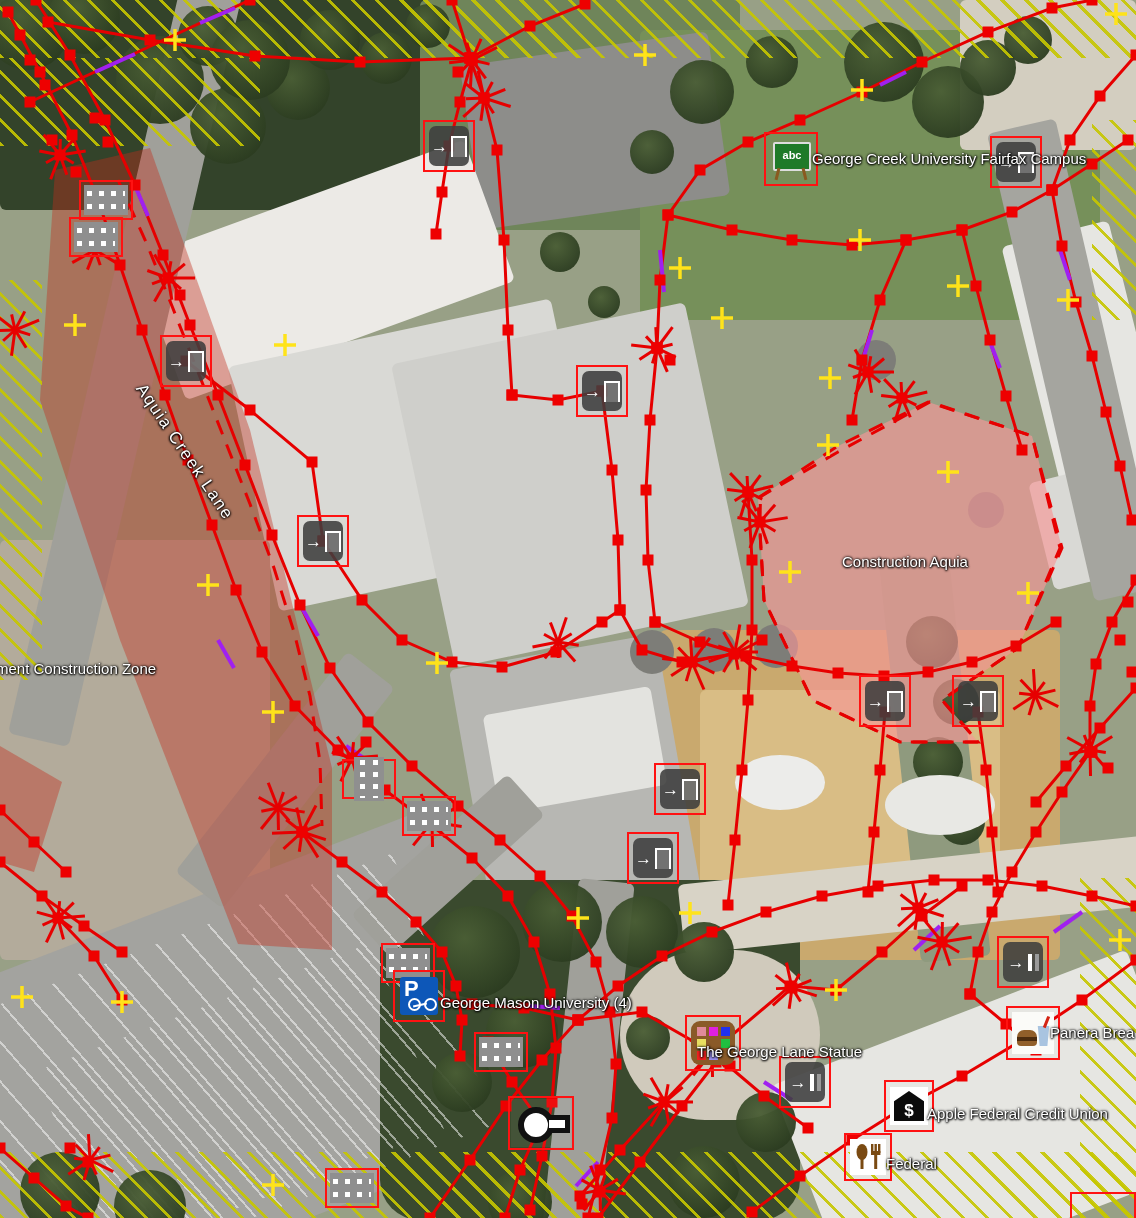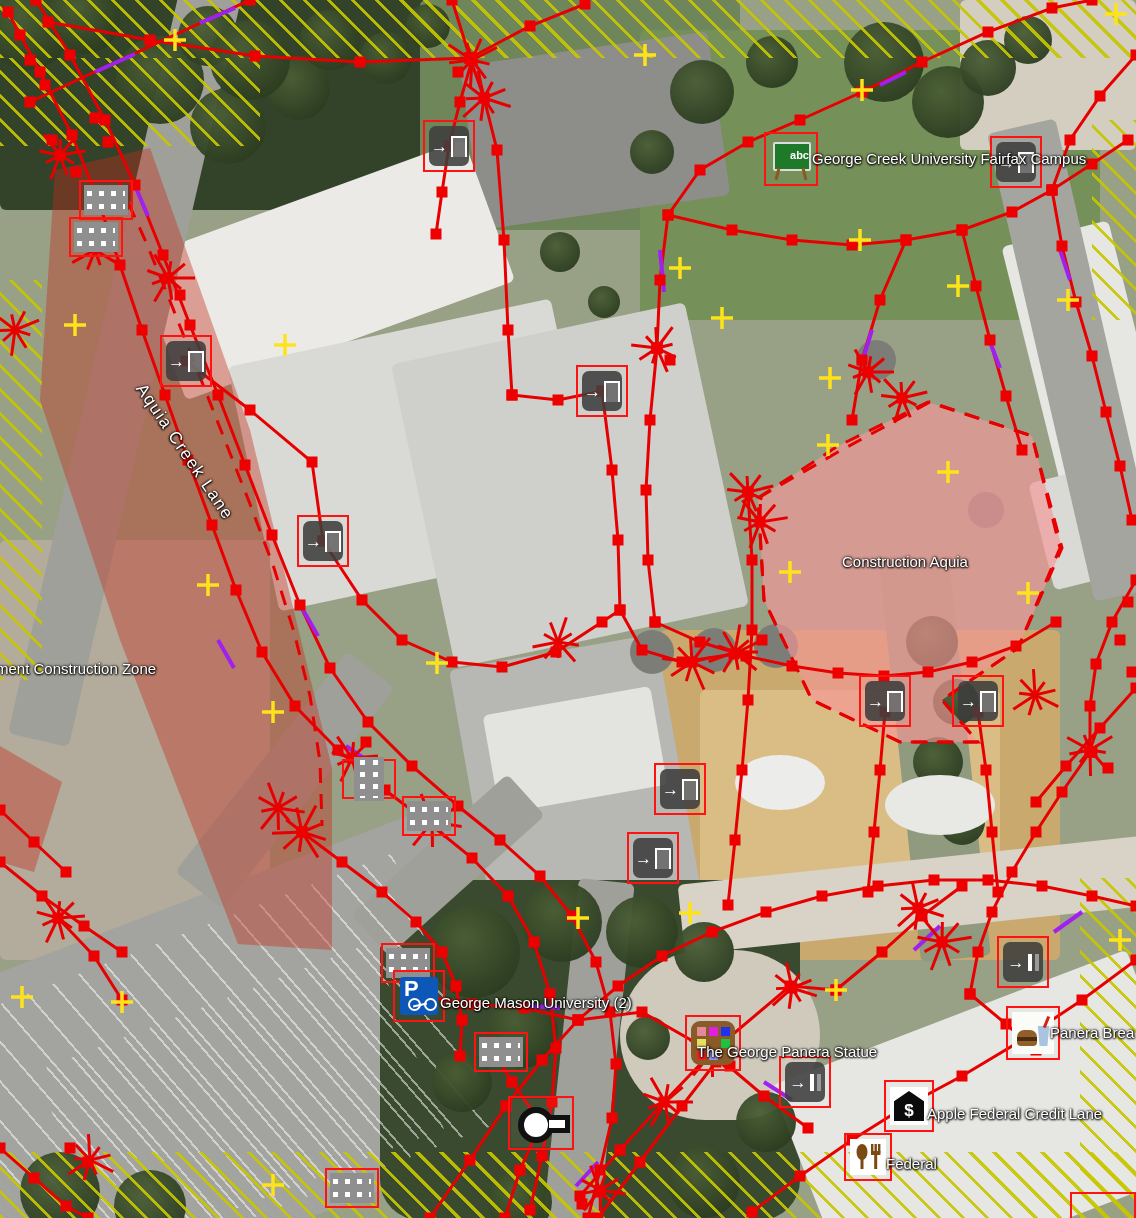--- a/index.html
+++ b/index.html
@@ -20,21 +20,21 @@
   .doorbox .bar2{width:4px;height:17px;background:#9a9a9a;}
   .crossbox{width:44px;height:30px;background:#8f8f8f;position:relative;}
   .crossbox .strip{position:absolute;left:3px;right:3px;height:5px;
     background:repeating-linear-gradient(90deg,#fff 0 5px,rgba(0,0,0,0) 5px 12px);}
   .p-bike{width:38px;height:38px;background:#0d57b8;border-radius:3px;position:relative;color:#fff;}
   .p-bike .P{position:absolute;left:4px;top:-1px;font-weight:bold;font-size:22px;}
   .p-bike .wheel{position:absolute;bottom:4px;width:9px;height:9px;border:2px solid #fff;border-radius:50%;}
   .p-bike .frame{position:absolute;bottom:9px;left:13px;width:14px;height:2px;background:#fff;transform:rotate(-12deg);}
   .schoolbox{width:42px;height:42px;position:relative;}
   .schoolbox .board{position:absolute;left:3px;top:4px;width:34px;height:25px;background:#1e7a28;border:2px solid #ddd;border-radius:2px;
-     color:#fff;font-weight:bold;font-size:11px;text-align:right;line-height:23px;letter-spacing:0;}
+     color:#fff;font-weight:bold;font-size:11px;text-align:center;line-height:23px;letter-spacing:0;}
   .schoolbox .leg{position:absolute;bottom:0;width:3px;height:12px;background:#8a5a20;}
   .artbox{width:44px;height:44px;background:#8a5a28;border-radius:9px;display:grid;grid-template-columns:repeat(3,9px);grid-auto-rows:9px;gap:3px;align-content:center;justify-content:center;}
   .bankbox{width:38px;height:38px;background:#fff;display:flex;align-items:center;justify-content:center;}
   .bankbox .house{width:30px;height:30px;background:#0b0b0b;clip-path:polygon(50% 0,100% 34%,100% 100%,0 100%,0 34%);
     color:#fff;font-weight:bold;font-size:17px;display:flex;align-items:flex-end;justify-content:center;line-height:1.1;}
   .foodbox{width:36px;height:36px;background:#fff;display:flex;align-items:center;justify-content:center;}
   .ffbox{width:42px;height:42px;background:#fbfbf8;position:relative;}
   .ffbox .bun{position:absolute;left:5px;top:18px;width:20px;height:7px;background:#915f2a;border-radius:7px 7px 0 0;}
   .ffbox .patty{position:absolute;left:5px;top:25px;width:20px;height:4px;background:#4c2c0e;}
   .ffbox .bbun{position:absolute;left:5px;top:29px;width:20px;height:5px;background:#915f2a;border-radius:0 0 4px 4px;}
@@ -972,19 +972,19 @@
           <div class="stem"></div>
         </div>
       </div>
       <div class="sel" style="left: 1070px; top: 1192px; width: 66px; height: 28px;"></div>
     </div>
   <div id="label-layer">
       <div class="lbl" style="left: 812px; top: 150px; transform: none; transform-origin: left top; letter-spacing: 0px; font-size: 15px;">George Creek University Fairfax Campus</div>
       <div class="lbl" style="left: 148px; top: 380px; transform: rotate(56deg); transform-origin: left top; letter-spacing: 1.5px; font-size: 17px;">Aquia Creek Lane</div>
       <div class="lbl" style="left: 842px; top: 553px; transform: none; transform-origin: left top; letter-spacing: 0px; font-size: 15px;">Construction Aquia</div>
       <div class="lbl" style="left: -4px; top: 660px; transform: none; transform-origin: left top; letter-spacing: 0px; font-size: 15px;">ment Construction Zone</div>
-      <div class="lbl" style="left: 440px; top: 994px; transform: none; transform-origin: left top; letter-spacing: 0px; font-size: 15px;">George Mason University (2)</div>
-      <div class="lbl" style="left: 697px; top: 1043px; transform: none; transform-origin: left top; letter-spacing: 0px; font-size: 15px;">The George Panera Statue</div>
-      <div class="lbl" style="left: 927px; top: 1105px; transform: none; transform-origin: left top; letter-spacing: 0px; font-size: 15px;">Apple Federal Credit Lane</div>
+      <div class="lbl" style="left: 440px; top: 994px; transform: none; transform-origin: left top; letter-spacing: 0px; font-size: 15px;">George Mason University (4)</div>
+      <div class="lbl" style="left: 697px; top: 1043px; transform: none; transform-origin: left top; letter-spacing: 0px; font-size: 15px;">The George Lane Statue</div>
+      <div class="lbl" style="left: 927px; top: 1105px; transform: none; transform-origin: left top; letter-spacing: 0px; font-size: 15px;">Apple Federal Credit Union</div>
       <div class="lbl" style="left: 886px; top: 1155px; transform: none; transform-origin: left top; letter-spacing: 0px; font-size: 15px;">Federal</div>
       <div class="lbl" style="left: 1050px; top: 1024px; transform: none; transform-origin: left top; letter-spacing: 0px; font-size: 15px;">Panera Brea</div>
     </div>
 </div>
 
 </body></html>

